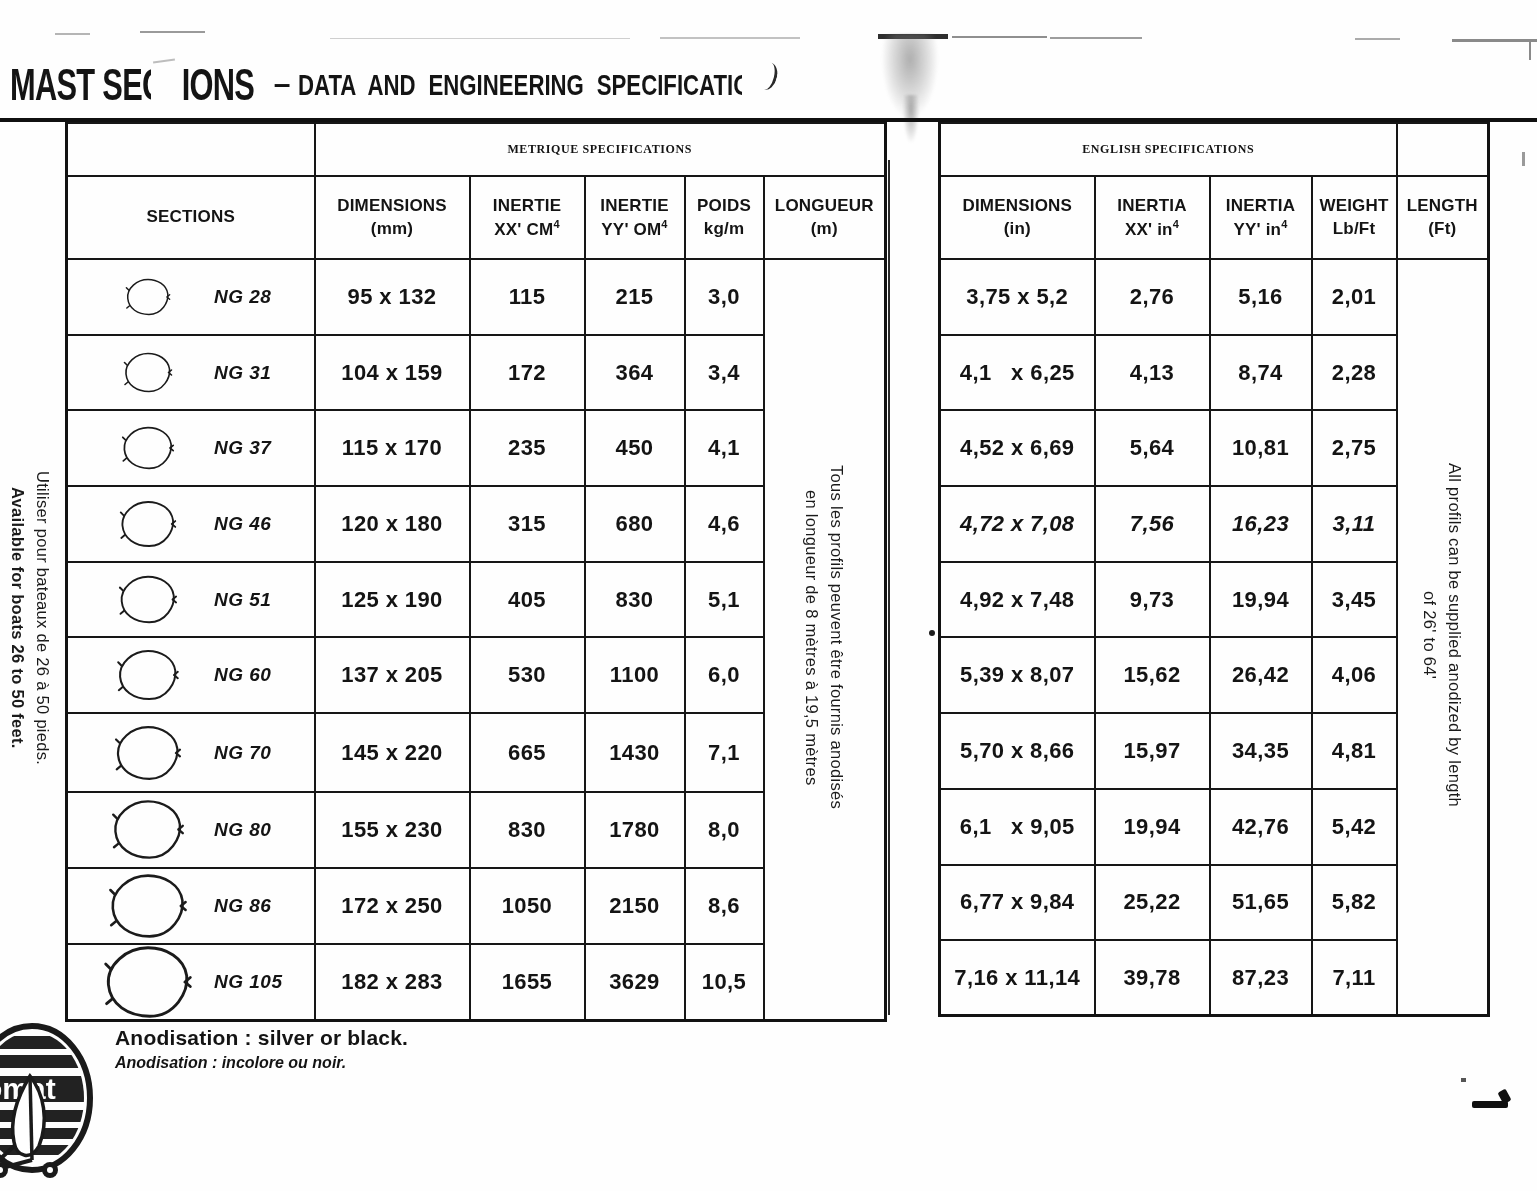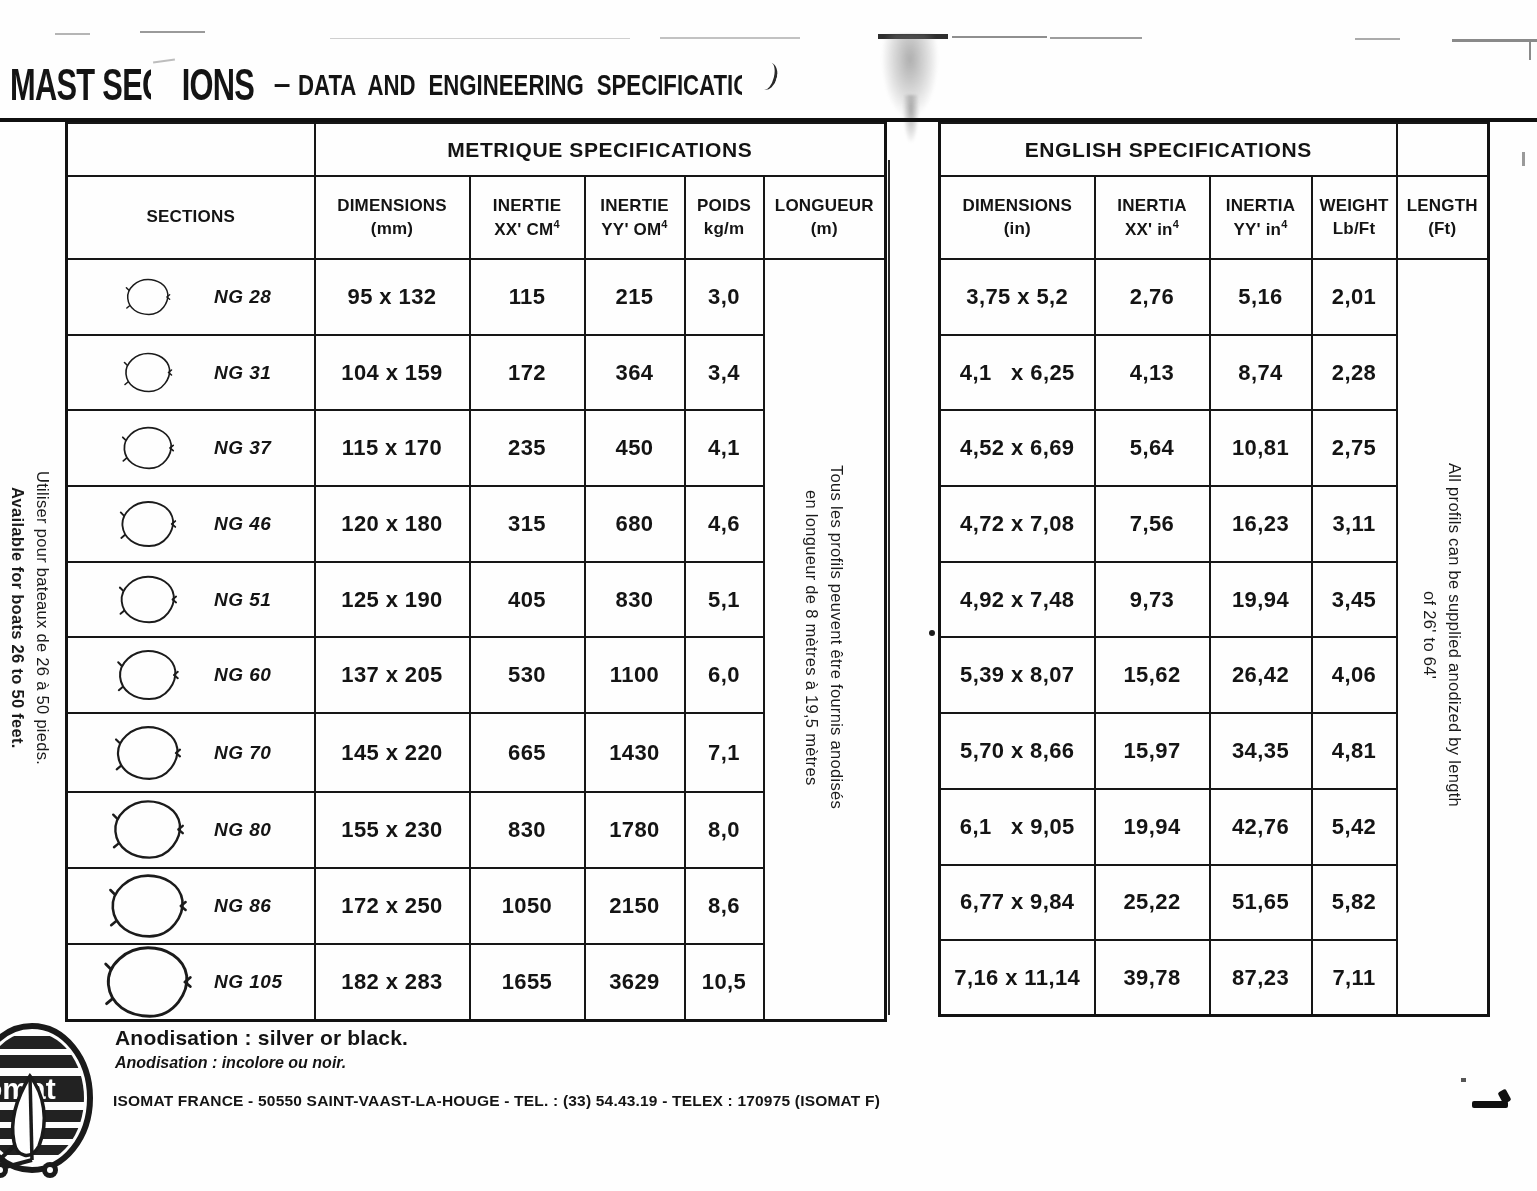--- a/index.html
+++ b/index.html
@@ -31,21 +31,21 @@
   .left-note .fr{font-weight:400;}
   .left-note .en{font-weight:700;}
 
   
   table.spec{position:absolute;border-collapse:collapse;table-layout:fixed;background:#fefefe;}
   table.spec td{border:2.4px solid #161616;vertical-align:middle;text-align:center;
                 padding:0;overflow:hidden;}
   table.spec{border:3px solid #121212;border-top:none;}
   #metric-table{left:65px;top:122px;width:819px;}
   #english-table{left:938px;top:122px;width:549px;}
-  td.h-title{font-size:21px;font-weight:700;letter-spacing:.6px;}
+  td.h-title{font-size:12px;font-weight:700;letter-spacing:.6px;font-family:Liberation Serif, serif;}
   td.hc{font-size:17px;font-weight:700;line-height:1.3;letter-spacing:.2px;}
   td.hc sup{font-size:11px;}
   td.c-num{font-size:22px;font-weight:700;letter-spacing:.4px;}
   td.c-dim-en{white-space:pre;}
   td.c-vert{text-align:center;}
   td.h-blank-length{border-left:none;}
   .c-section{text-align:center;}
   .sec-inner{display:flex;align-items:center;padding-left:30px;}
   .shape{width:100px;display:flex;align-items:center;justify-content:center;}
   .mast-svg path{fill:none;stroke:#1b1b1b;stroke-width:3.2px;stroke-linecap:round;stroke-linejoin:round;}
@@ -391,21 +391,21 @@
     <td class="c-num">2,28</td>
   </tr>
 
   <tr class="drow" style="height:75.7px;">
     <td class="c-num c-dim-en">4,52 x 6,69</td>
     <td class="c-num">5,64</td>
     <td class="c-num">10,81</td>
     <td class="c-num">2,75</td>
   </tr>
 
-  <tr class="drow" style="height:75.7px;">
+  <tr class="drow" style="height:75.7px;font-style:italic;">
     <td class="c-num c-dim-en">4,72 x 7,08</td>
     <td class="c-num">7,56</td>
     <td class="c-num">16,23</td>
     <td class="c-num">3,11</td>
   </tr>
 
   <tr class="drow" style="height:75.7px;">
     <td class="c-num c-dim-en">4,92 x 7,48</td>
     <td class="c-num">9,73</td>
     <td class="c-num">19,94</td>
@@ -473,18 +473,17 @@
     <path d="M44 128 L8 162" fill="none" stroke="#1a1a1a" stroke-width="4"></path>
     <path d="M62 142 L32 150" fill="none" stroke="#1a1a1a" stroke-width="4"></path>
     <circle cx="30" cy="152" r="8" fill="#1a1a1a"></circle>
       <circle cx="30" cy="152" r="3" fill="#fff"></circle>
     <circle cx="80" cy="152" r="8" fill="#1a1a1a"></circle>
       <circle cx="80" cy="152" r="3" fill="#fff"></circle>
   </svg>
 
   <div class="f-anod-en">Anodisation : silver or black.</div>
   <div class="f-anod-fr">Anodisation : incolore ou noir.</div>
-  <div class="f-company">ISOMAT FRANCE - 50550 SAINT-VAAST-LA-HOUGE - TEL. : (33) 54.43.19 - TELEX : 170975 (ISOMAT F)</div>
 
   <div class="art" style="left:1472px;top:1101px;width:36px;height:7px;background:#101010;border-radius:2px;"></div>
   <div class="art" style="left:1500px;top:1090px;width:9px;height:13px;background:#101010;transform:rotate(-28deg);border-radius:2px;"></div>
   <div class="art" style="left:1461px;top:1078px;width:5px;height:4px;background:#555;"></div>
 </div>
 
 </body></html>

